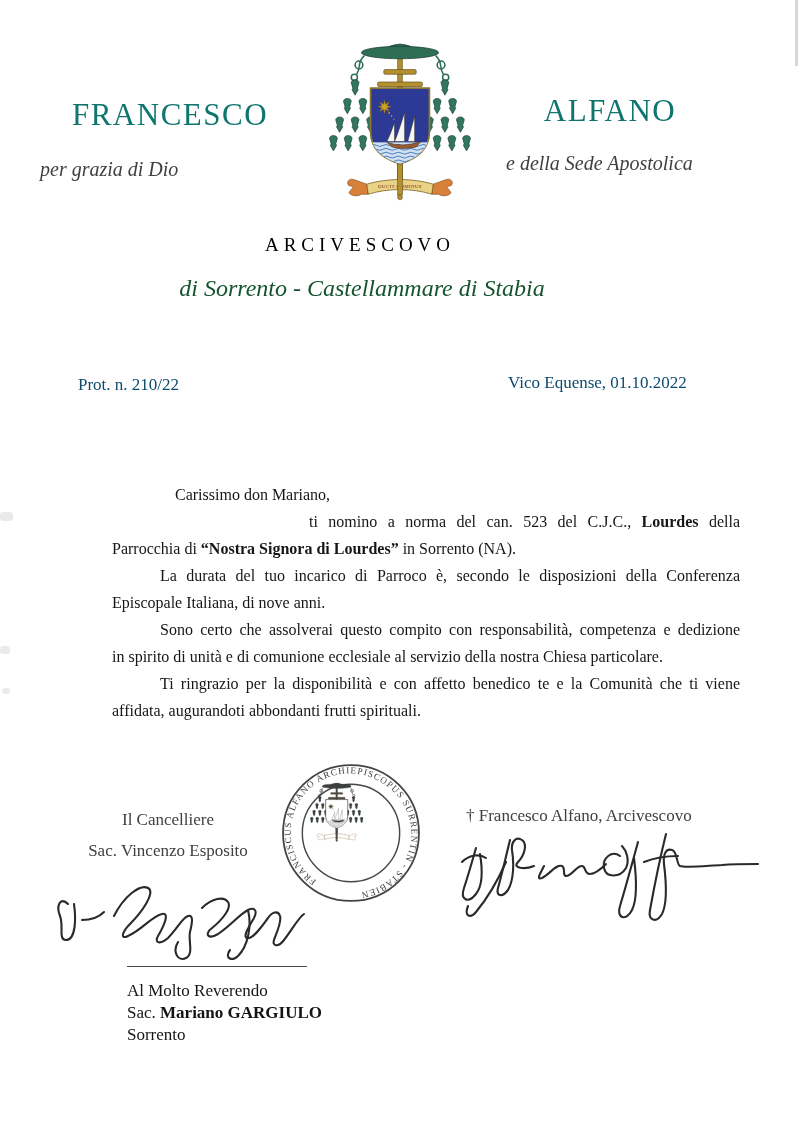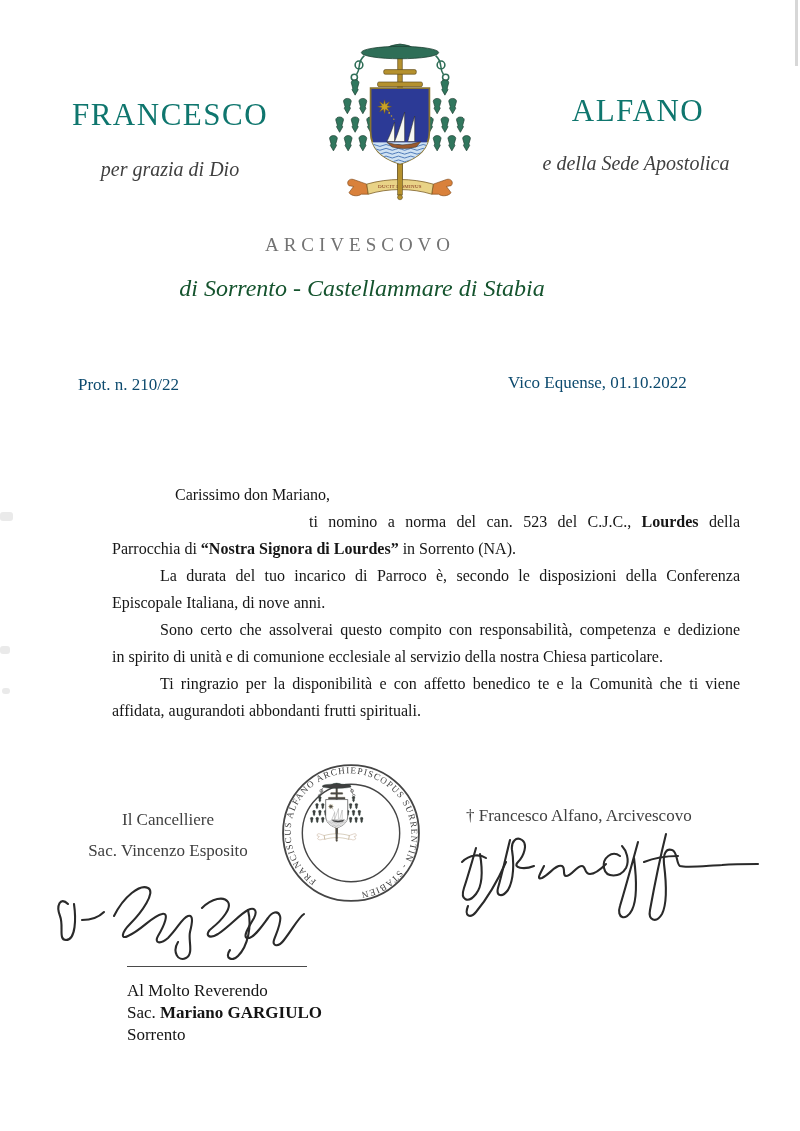--- a/index.html
+++ b/index.html
@@ -4,22 +4,22 @@
 <style>
   html,body{margin:0;padding:0;background:#9a9a9a;}
   .page{
     position:relative;width:800px;height:1131px;background:#ffffff;
     margin:0 auto;overflow:hidden;
     font-family:"Liberation Serif","DejaVu Serif",serif;color:#1c1c1c;
   }
   .abs{position:absolute;}
   
   .big-name{font-size:31px;letter-spacing:1.5px;color:#0f766e;text-align:center;}
-  .sub-name{font-size:20px;font-style:italic;color:#3f3f3f;text-align:center;}
-  .arch-title{font-size:19px;letter-spacing:5px;color:#737373;text-align:center;}
+  .sub-name{font-size:20px;font-style:italic;color:#3f3f3f;text-align:left;}
+  .arch-title{font-size:19px;letter-spacing:5px;color:#000000;text-align:center;}
   .see-line{font-size:24px;font-style:italic;color:#14532d;text-align:center;}
   
   .meta{font-size:17px;color:#0c4a6e;}
   
   .body-block{position:absolute;left:80px;top:481px;width:660px;
     font-size:16px;line-height:27px;color:#161616;}
   .bl{white-space:normal;margin-left:32px;}
   .j{text-align:justify;text-align-last:justify;}
   .ind-salut{text-indent:63px;}
   .ind-tab{text-indent:197px;}
@@ -151,21 +151,21 @@
 
         <rect x="97" y="168" width="6" height="40" fill="var(--c-cross,#b5912e)" stroke="#55431a" stroke-width="0.7"></rect>
         <circle cx="100" cy="211" r="3.2" fill="var(--c-cross,#b5912e)" stroke="#55431a" stroke-width="0.7"></circle>
       </symbol>
     </defs>
   </svg>
 
   <div class="abs big-name" style="left:40px;top:97px;width:260px">FRANCESCO</div>
   <div class="abs sub-name" style="left:40px;top:158px;width:260px">per grazia di Dio</div>
 
-  <div class="abs big-name" style="left:508px;top:93px;width:260px">ALFANO</div>
+  <div class="abs big-name" style="left:480px;top:93px;width:260px">ALFANO</div>
   <div class="abs sub-name" style="left:506px;top:152px;width:260px">e della Sede Apostolica</div>
 
   <svg class="abs" style="left:322px;top:34px" width="156" height="178" viewBox="0 0 200 230">
     <use href="#crest"></use>
   </svg>
 
   <div class="abs arch-title" style="left:0;top:234px;width:720px">ARCIVESCOVO</div>
   <div class="abs see-line" style="left:0;top:275px;width:724px">di Sorrento - Castellammare di Stabia</div>
 
   <div class="abs meta" style="left:78px;top:375px">Prot. n. 210/22</div>

